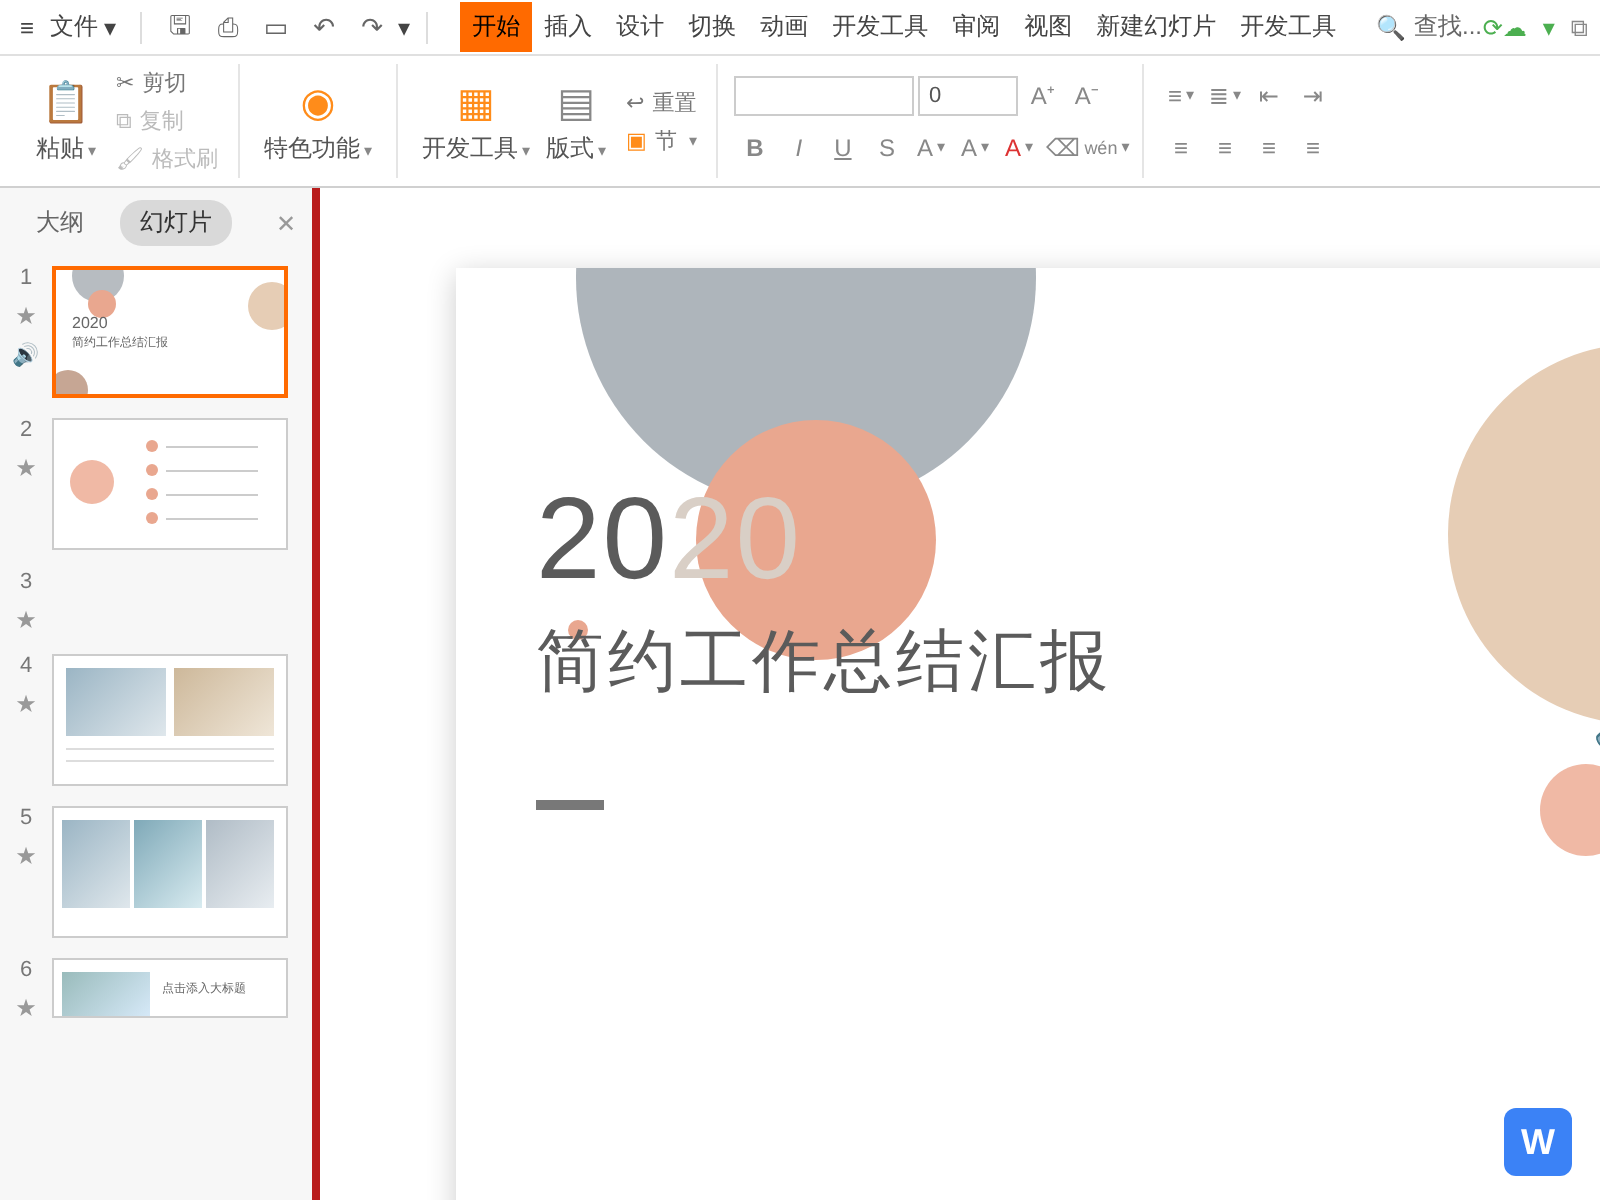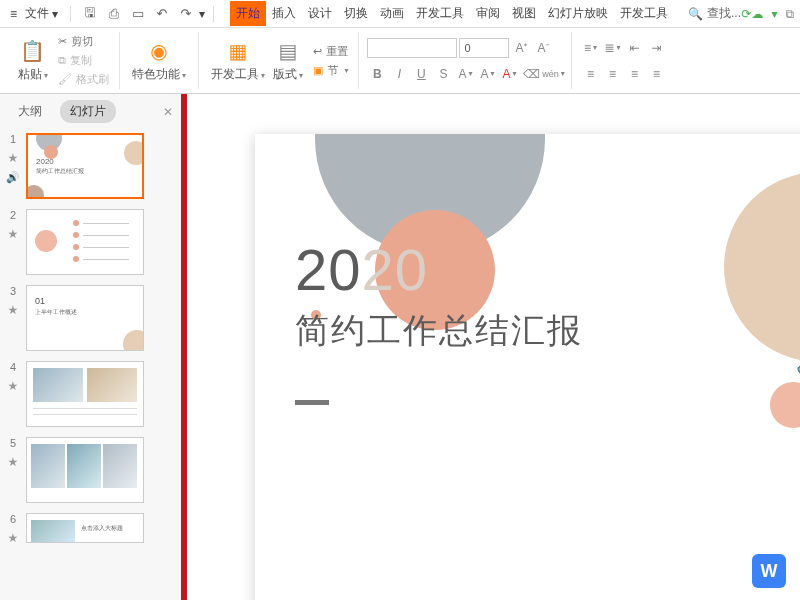--- a/index.html
+++ b/index.html
@@ -6,39 +6,39 @@
 body { width: 800px; height: 600px; background: #fff; overflow: hidden; position: relative; }
 
 .menubar { height: 28px; background: #fff; border-bottom: 1px solid #e0e0e0; display: flex; align-items: center; padding: 0 6px; font-size: 12px; color: #444; }
 .menubar .menu-left { display: flex; align-items: center; gap: 2px; }
 .menubar .file-btn { display: flex; align-items: center; gap: 3px; padding: 2px 4px; }
 .menubar .hamburger { display: inline-block; width: 12px; }
 .menubar .sep { width: 1px; height: 16px; background: #ddd; margin: 0 6px; }
 .menubar .qat-icon { width: 18px; height: 18px; display: inline-flex; align-items: center; justify-content: center; color: #666; font-size: 13px; margin: 0 2px; }
 .menubar .tabs { display: flex; margin-left: 8px; }
 .menubar .tab { padding: 4px 6px; cursor: pointer; font-size: 12px; }
-.menubar .tab.active { background: #ff6a00; color: #4c1d95; }
+.menubar .tab.active { background: #ff6a00; color: #000000; }
 .menubar .search { margin-left: 12px; display: flex; align-items: center; gap: 4px; color: #666; }
 .menubar .right { margin-left: auto; display: flex; align-items: center; gap: 8px; color: #4caf50; }
 
 .ribbon { min-height: 66px; background: #fff; border-bottom: 1px solid #d0d0d0; display: flex; align-items: stretch; padding: 4px 6px; font-size: 12px; color: #555; gap: 0; }
 .ribbon .group { display: flex; align-items: center; padding: 0 8px; border-right: 1px solid #e5e5e5; }
 .ribbon .group:last-child { border-right: none; }
 .ribbon .stackv { display: flex; flex-direction: column; align-items: center; justify-content: center; gap: 2px; padding: 0 4px; }
 .ribbon .stackv .big-icon { font-size: 20px; color: #ff6a00; height: 26px; display: flex; align-items: center; }
 .ribbon .mini-row { display: flex; align-items: center; gap: 4px; font-size: 11px; color: #777; padding: 1px 2px; }
 .ribbon .mini-stack { display: flex; flex-direction: column; gap: 2px; margin-left: 4px; }
 .ribbon .font-size-box { width: 50px; height: 20px; border: 1px solid #ccc; display: flex; align-items: center; padding: 0 4px; font-size: 11px; }
 .ribbon .fmt-btn { width: 20px; height: 20px; display: inline-flex; align-items: center; justify-content: center; color: #888; font-size: 12px; }
 .ribbon .fmt-row { display: flex; align-items: center; gap: 2px; }
 .ribbon .caret { font-size: 8px; color: #888; margin-left: 2px; }
 
 .workspace { display: flex; height: calc(600px - 28px - 66px); background: #f3f3f3; }
 
-.thumb-panel { width: 187px; background: #f7f7f7; border-right: 6px solid #b91c1c; display: flex; flex-direction: column; }
+.thumb-panel { width: 160px; background: #f7f7f7; border-right: 4px solid #b91c1c; display: flex; flex-direction: column; }
 .thumb-tabs { display: flex; padding: 6px 8px; gap: 8px; font-size: 12px; align-items: center; }
 .thumb-tabs .ttab { padding: 3px 10px; border-radius: 11px; color: #666; }
 .thumb-tabs .ttab.active { background: #d9d9d9; color: #333; }
 .thumb-tabs .close { margin-left: auto; color: #999; font-size: 12px; }
 .thumb-list { flex: 1; overflow: hidden; padding: 4px 6px; }
 .thumb-row { display: flex; align-items: flex-start; gap: 6px; margin-bottom: 10px; }
 .thumb-side { width: 14px; display: flex; flex-direction: column; align-items: center; gap: 6px; font-size: 11px; color: #777; }
 .thumb-side .star { color: #999; font-size: 12px; }
 .thumb-side .audio { color: #888; font-size: 11px; }
 .thumb { width: 118px; height: 66px; background: #fff; border: 1px solid #ccc; position: relative; overflow: hidden; }
@@ -113,21 +113,21 @@
     <span class="sep"></span>
     <div class="tabs">
       <span class="tab active">开始</span>
       <span class="tab">插入</span>
       <span class="tab">设计</span>
       <span class="tab">切换</span>
       <span class="tab">动画</span>
       <span class="tab">开发工具</span>
       <span class="tab">审阅</span>
       <span class="tab">视图</span>
-      <span class="tab">幻灯片放映</span>
+      <span class="tab">新建幻灯片</span>
       <span class="tab">开发工具</span>
     </div>
     <div class="search">
       <span>🔍</span>
       <span>查找...</span>
     </div>
   </div>
   <div class="right">
     <span>⟳☁</span>
     <span class="caret">▾</span>
@@ -268,25 +268,20 @@
           <div class="dot" style="left:46px;top:46px"></div>
             <div class="l" style="left:56px;top:49px"></div>
         </div>
       </div>
 
       <div class="thumb-row">
         <div class="thumb-side">
             <span>3</span>
             <span class="star">★</span>
           </div>
-        <div class="thumb t3">
-          <div class="tline tx1">01</div>
-          <div class="tline tx2">上半年工作概述</div>
-          <div class="mc"></div>
-        </div>
       </div>
 
       <div class="thumb-row">
         <div class="thumb-side">
             <span>4</span>
             <span class="star">★</span>
           </div>
         <div class="thumb t4">
           <div class="img"></div>
             <div class="img2"></div>

